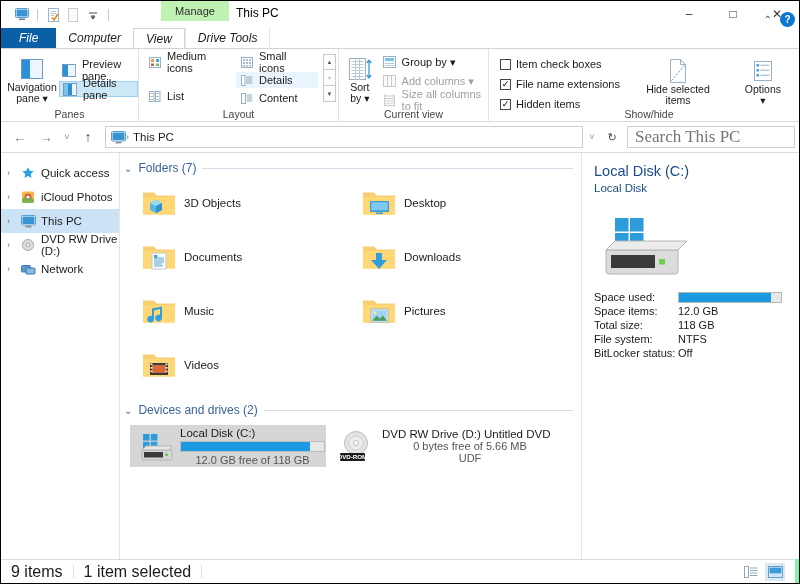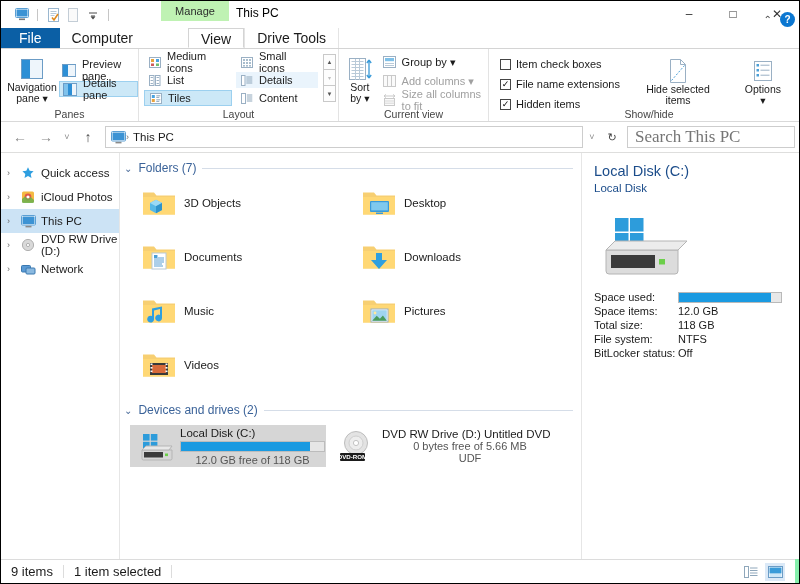--- a/index.html
+++ b/index.html
@@ -36,25 +36,26 @@
   }
   #wincontrols{position:absolute;right:0;top:0;display:flex;}
   .wc{width:44px;height:26px;display:flex;align-items:center;justify-content:center;font-size:12px;color:#333;}
 
   
   #tabstrip{
     position:relative;height:20px;background:#fff;
     display:flex;align-items:flex-end;
   }
   .tab{
-    height:20px;line-height:20px;padding:0 12px;font-size:14px;color:#1b1b1b;
+    height:20px;line-height:20px;padding:0 12px;font-size:12px;color:#1b1b1b;
     box-sizing:border-box;
+    font-style:italic;
   }
   #tab-file{background:#0b5fa5;color:#fff;padding:0 18px;}
-  .tab.active{background:#fff;border:1px solid #d4d4d4;border-bottom:1px solid #fff;position:relative;z-index:3;margin-left:43px;}
+  .tab.active{background:#fff;border:1px solid #d4d4d4;border-bottom:1px solid #fff;position:relative;z-index:3;}
   .tab.ctx{color:#1b1b1b;}
   #tab-drivetools.ctx{border-left:1px solid #e4e4e4;border-right:1px solid #e4e4e4;}
   #help-row{position:absolute;right:4px;top:-16px;display:flex;align-items:center;gap:8px;}
   #chev-up{font-size:10px;color:#444;}
   #help-icon{width:15px;height:15px;border-radius:50%;background:#0b77d1;color:#fff;font-size:10px;
     display:flex;align-items:center;justify-content:center;font-weight:bold;}
 
   
   #ribbon{
     position:relative;height:72px;background:#fff;
@@ -150,21 +151,21 @@
   .dprow .v{color:#1b1b1b;}
   .dpbar{width:104px;height:11px;background:#e8e8e8;border:1px solid #b9b9b9;box-sizing:border-box;}
   .dpbar > i{display:block;height:100%;background:#1a9ae1;}
 
   
   #statusbar{
     position:absolute;left:0;bottom:0;width:794px;height:24px;
     border-top:1px solid #dcdcdc;background:#fff;
     display:flex;align-items:center;box-sizing:border-box;
   }
-  #statusbar .st{font-size:13px;color:#1b1b1b;padding:0 10px;}
+  #statusbar .st{font-size:16px;color:#1b1b1b;padding:0 10px;}
   #statusbar .vsep{width:1px;height:13px;background:#dcdcdc;}
   #viewbtns{margin-left:auto;display:flex;gap:4px;padding-right:10px;}
   .vbtn{width:20px;height:18px;display:flex;align-items:center;justify-content:center;}
   .vbtn.on{background:#dbe9f7;}
 </style>
 </head>
 <body>
 
 <div id="window">
 
@@ -260,21 +261,21 @@
             </span>
             <span>Details pane</span>
           </div>
         </div>
       </div>
       <div class="glabel">Panes</div>
     </div>
 
     <div class="rgroup" style="width:200px;">
       <div style="display:flex;padding:5px 0 0 5px;">
-        <div style="display:flex;flex-direction:column;gap:2px;">
+        <div style="display:flex;flex-direction:column;gap:18px;">
           <div class="smallbtn" style="width:88px;">
             <span class="ic">
               <svg width="12" height="11" viewBox="0 0 12 11">
                   <rect x="0.5" y="0.5" width="11" height="10" fill="#fff" stroke="#9ab0c4"></rect>
                   <rect x="2" y="2" width="3" height="3" fill="#e8a33d"></rect>
                   <rect x="7" y="2" width="3" height="3" fill="#4aa3df"></rect>
                   <rect x="2" y="6.5" width="3" height="2.5" fill="#d05a5a"></rect>
                   <rect x="7" y="6.5" width="3" height="2.5" fill="#6fbf6f"></rect>
                 </svg>
             </span>

